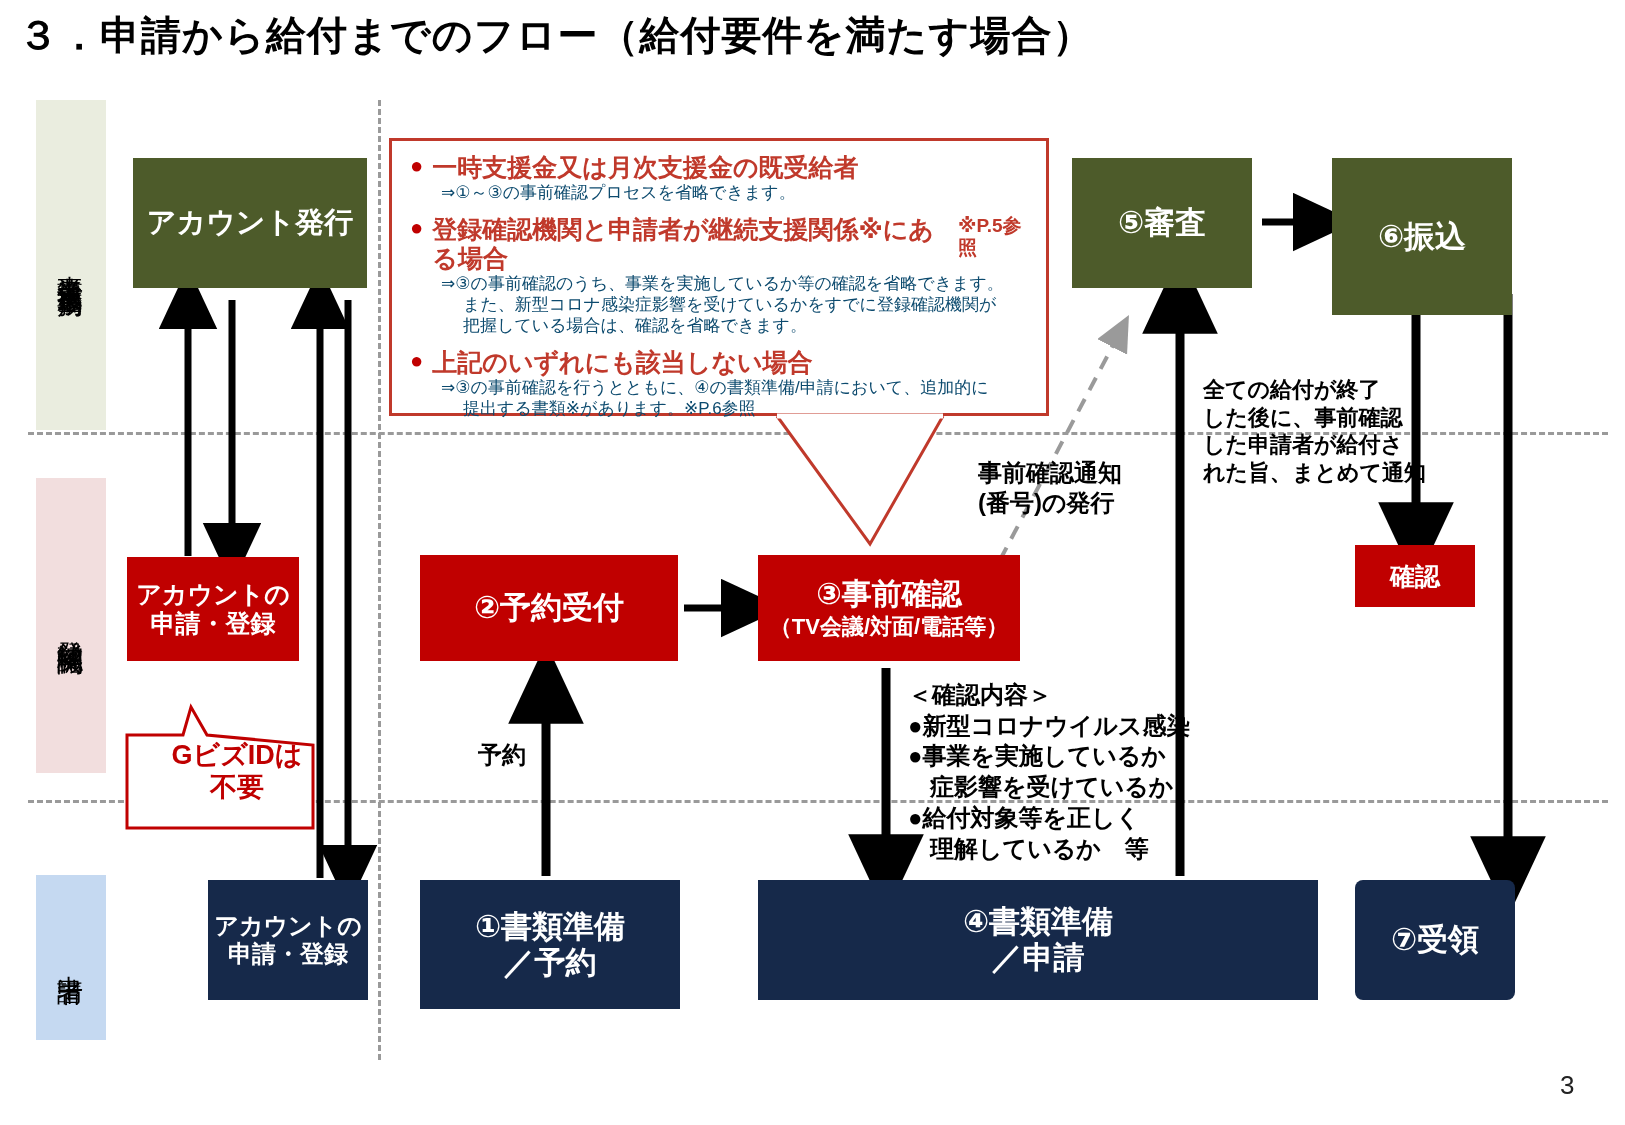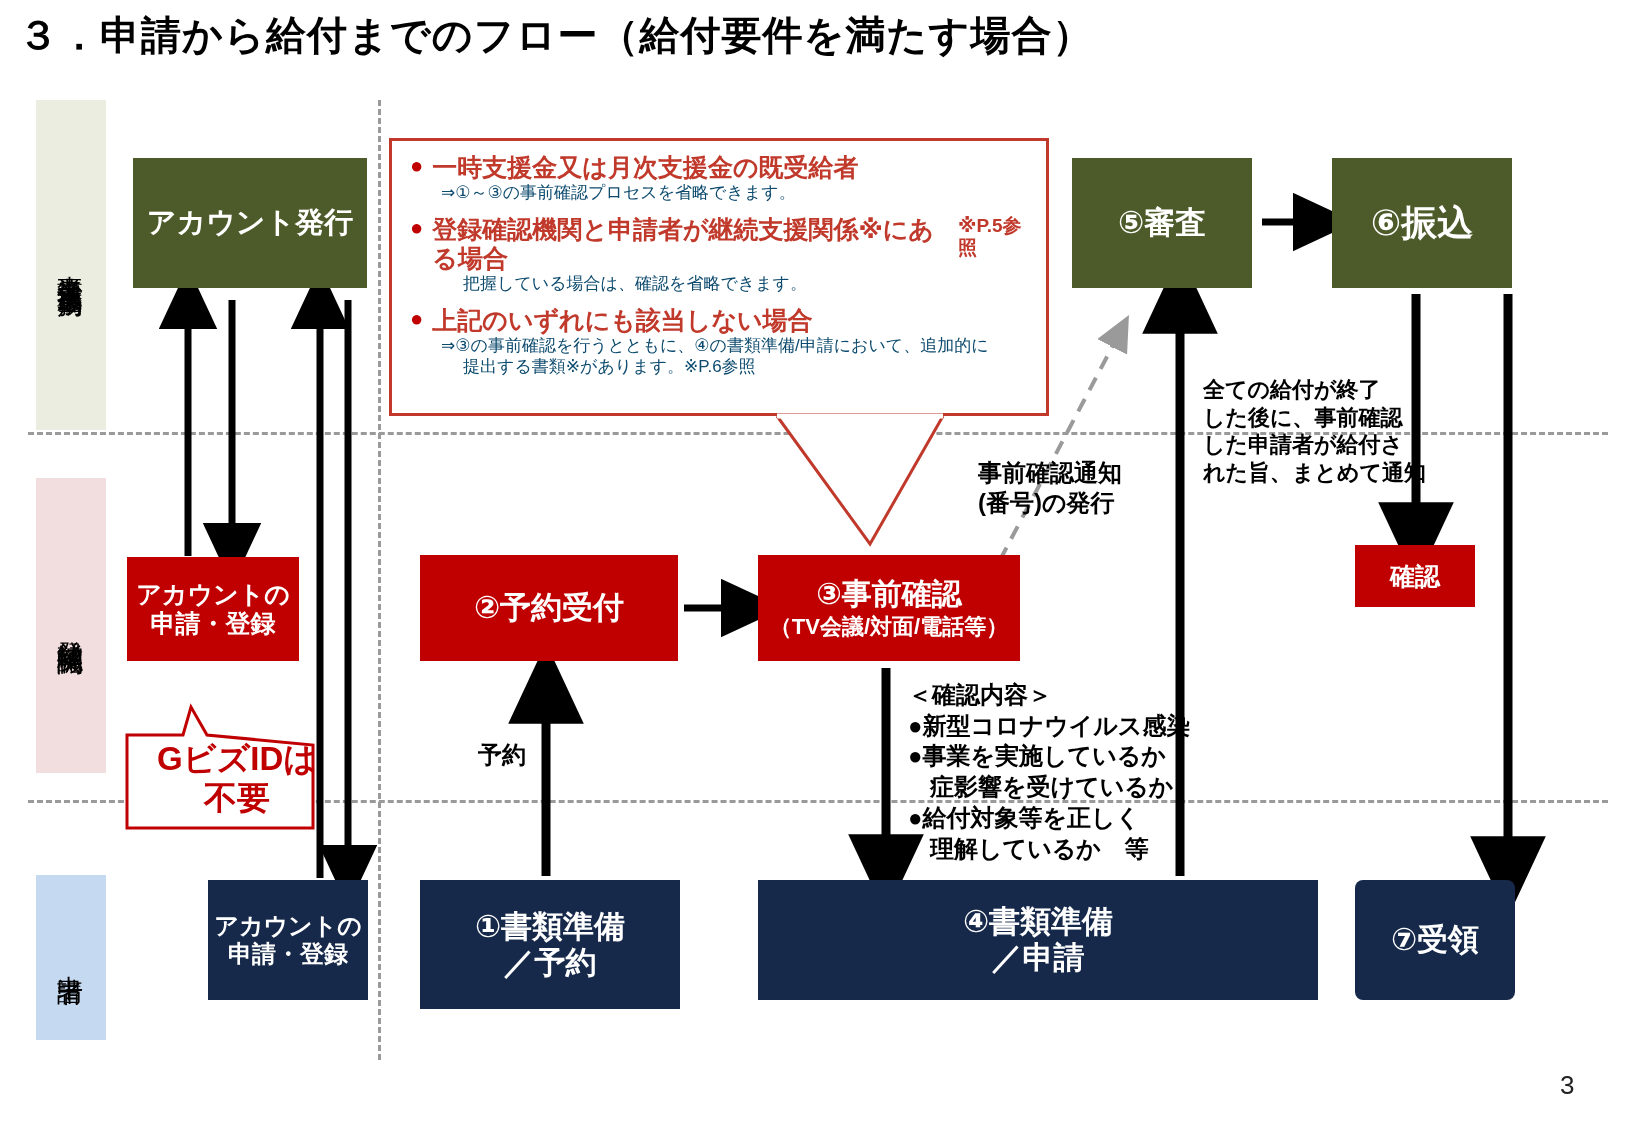--- a/index.html
+++ b/index.html
@@ -26,21 +26,21 @@
 
   
   .box{display:flex;flex-direction:column;align-items:center;justify-content:center;
        color:#fff;font-weight:bold;text-align:center;line-height:1.15;}
   .green{background:#4D5B2A;}
   .red{background:#C00000;}
   .navy{background:#16294A;}
 
   #box-account-issue{left:133px;top:158px;width:234px;height:130px;font-size:29px;}
   #box-screening{left:1072px;top:158px;width:180px;height:130px;font-size:31px;}
-  #box-transfer{left:1332px;top:158px;width:180px;height:130px;font-size:36px;}
+  #box-transfer{left:1332px;top:158px;width:180px;height:157px;font-size:31px;}
 
   #box-account-apply-org{left:127px;top:557px;width:172px;height:104px;font-size:25px;}
   #box-reservation{left:420px;top:555px;width:258px;height:106px;font-size:31px;}
   #box-preconfirm{left:758px;top:555px;width:262px;height:106px;font-size:30px;}
   #box-preconfirm .sub{font-size:22px;margin-top:2px;}
   #box-confirm{left:1355px;top:545px;width:120px;height:62px;font-size:25px;}
 
   #box-account-apply-user{left:208px;top:880px;width:160px;height:120px;font-size:24px;}
   #box-doc-prep1{left:420px;top:880px;width:260px;height:129px;font-size:31px;}
   #box-doc-prep4{left:758px;top:880px;width:560px;height:120px;font-size:31px;}
@@ -54,21 +54,21 @@
              display:flex;align-items:flex-start;}
   .note-head .dot{color:#C00000;font-size:22px;margin-right:9px;line-height:1.2;}
   .note-head .ref{font-size:19px;margin-left:8px;}
   .note-body{color:#0c4a6e;font-size:17px;line-height:1.25;margin-left:31px;}
   .note-body .ind{display:block;margin-left:22px;}
   #callout-tail{left:775px;top:416px;width:170px;height:130px;}
 
   
   #callout-gbizid{left:125px;top:705px;width:190px;height:125px;}
   #gbiz-text{left:125px;top:740px;width:224px;height:70px;color:#C00000;
-             font-size:33px;font-weight:bold;text-align:center;line-height:1.18;}
+             font-size:27px;font-weight:bold;text-align:center;line-height:1.18;}
 
   
   .anno{font-weight:bold;line-height:1.25;}
   #anno-preconfirm-notice{left:978px;top:458px;font-size:24px;}
   #anno-all-benefits{left:1203px;top:376px;font-size:22px;}
   #anno-reserve{left:478px;top:740px;font-size:24px;}
   #anno-check-content{left:908px;top:680px;font-size:24px;line-height:1.28;}
   #anno-check-content .ind{display:block;margin-left:22px;}
 
   
@@ -178,20 +178,22 @@
     </div>
   </div>
 
   <div class="note">
     <div class="note-head">
       <span class="dot">●</span>
       <span>登録確認機関と申請者が継続支援関係※にある場合</span>
       <span class="ref">※P.5参照</span>
     </div>
     <div class="note-body">
+      <span>⇒③の事前確認のうち、事業を実施しているか等の確認を省略できます。</span>
+      <span class="ind">また、新型コロナ感染症影響を受けているかをすでに登録確認機関が</span>
       <span class="ind">把握している場合は、確認を省略できます。</span>
     </div>
   </div>
 
   <div class="note">
     <div class="note-head">
       <span class="dot">●</span>
       <span>上記のいずれにも該当しない場合</span>
       <span class="ref"></span>
     </div>

